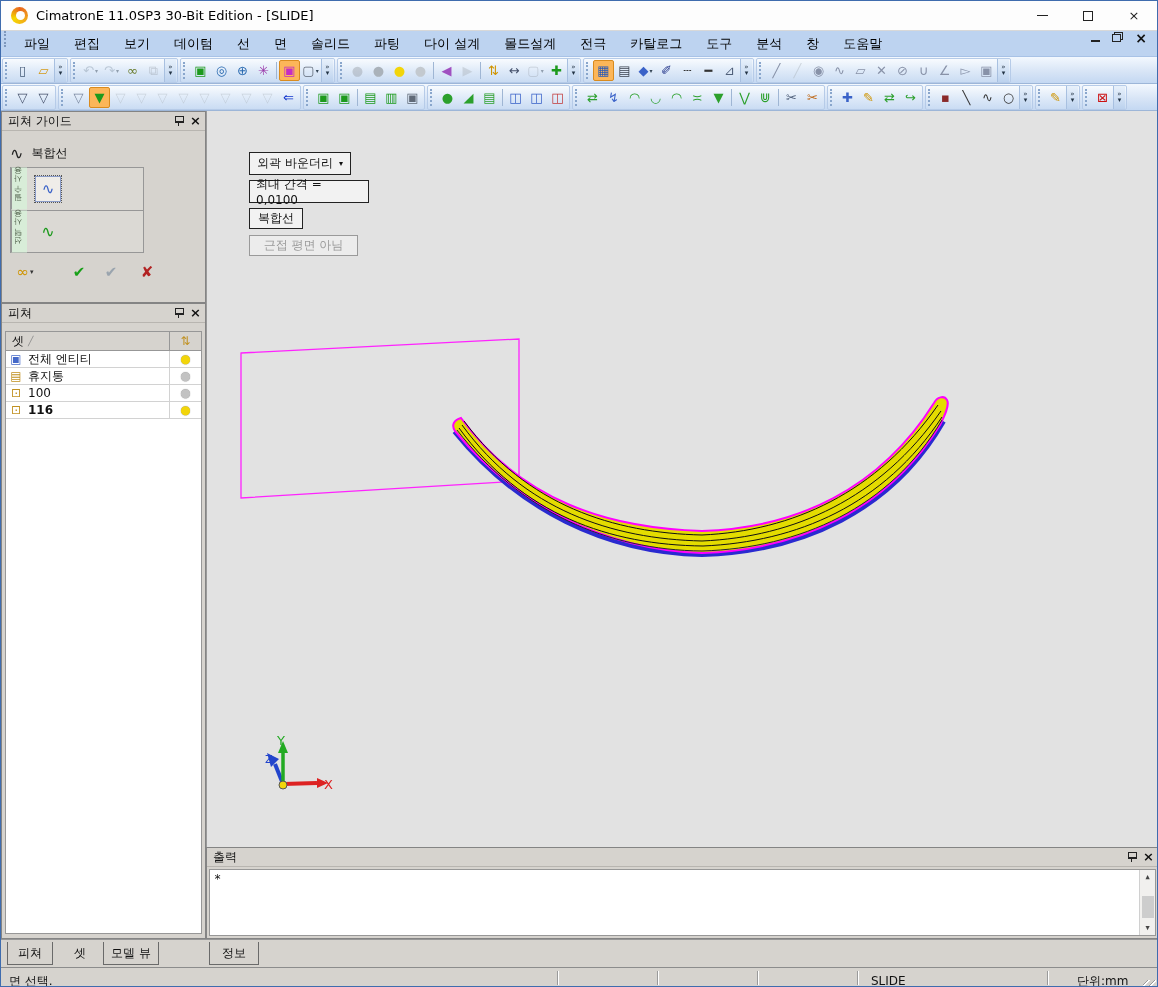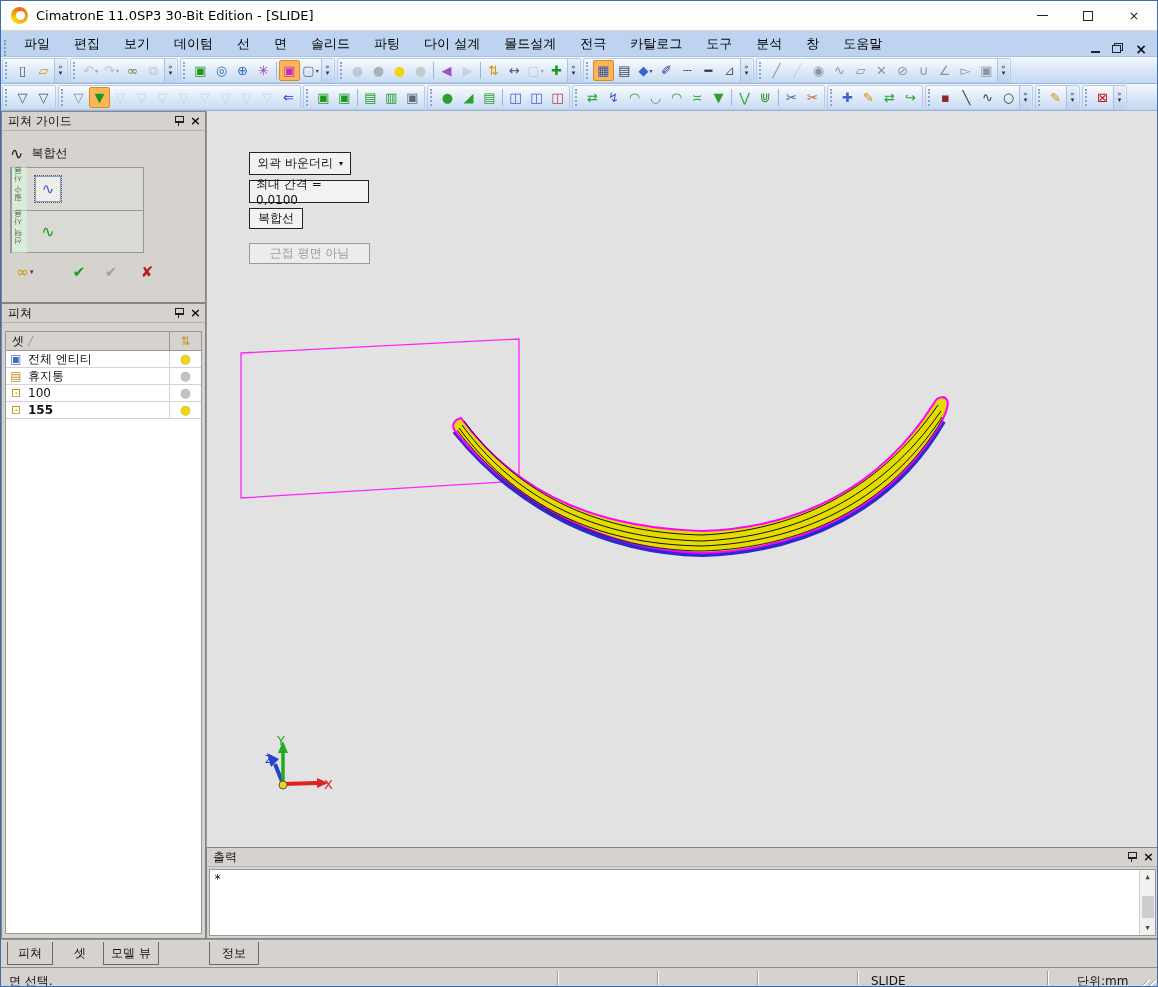--- a/index.html
+++ b/index.html
@@ -13,21 +13,21 @@
   .titlebar{position:absolute;left:0;top:0;width:100%;height:30px;background:#fdfdfd;border-bottom:1px solid #d8d8d8;display:flex;align-items:center}
   .app-logo{width:17px;height:17px;margin:0 8px 0 10px;border-radius:50%;
     background:conic-gradient(#e8641e,#f2a71b,#f5d800,#e8641e);position:relative}
   .app-logo::after{content:"";position:absolute;left:5px;top:4px;width:9px;height:9px;background:#fdfdfd;border-radius:50%;}
   .title-text{font-size:13px;color:#000}
   .win-controls{margin-left:auto;display:flex;height:100%}
   .win-btn{width:46px;height:100%;display:flex;align-items:center;justify-content:center;font-size:13px;color:#222}
   .ico-min{width:11px;height:1px;background:#222;display:inline-block}
   .ico-max{width:10px;height:10px;border:1px solid #222;display:inline-block}
   
-  .menubar{position:absolute;left:0;top:30px;width:100%;height:26px;background:#bdd3f0;display:flex;align-items:flex-end;border-bottom:1px solid #a8c2e6}
+  .menubar{position:absolute;left:0;top:30px;width:100%;height:26px;background:#bdd3f0;display:flex;align-items:flex-start;border-bottom:1px solid #a8c2e6}
   .mgrip{width:4px;height:16px;margin:0 4px 0 3px;border-left:2px dotted #7e98bd}
   .menu-item{padding:0 12px;font-size:13px;line-height:25px;color:#000;cursor:default}
   .doc-controls{margin-left:auto;display:flex;align-items:center;gap:12px;padding-right:10px}
   .doc-min{width:9px;height:2px;background:#222;display:inline-block;margin-top:8px}
   .ico-restore{width:11px;height:10px;position:relative;display:inline-block}
   .ico-restore::before{content:"";position:absolute;right:0;top:0;width:7px;height:6px;border:1px solid #222}
   .ico-restore::after{content:"";position:absolute;left:0;bottom:0;width:7px;height:6px;border:1px solid #222;background:#bdd3f0}
   .doc-close{font-size:14px;font-weight:bold;color:#111;line-height:12px}
   
   .toolbar{position:absolute;left:0;width:100%;height:27px;display:flex;align-items:center;
@@ -81,21 +81,21 @@
   .frow .ric{width:20px;text-align:center;font-size:12px}
   .frow .rlabel{flex:1;padding-left:2px;white-space:nowrap;overflow:hidden}
   .frow .bulbcol{width:32px;height:100%;display:flex;align-items:center;justify-content:center;border-left:1px solid #d2d2d2}
   .bulb{font-size:12px;text-shadow:0 0 1px #777}
   
   #canvas{position:absolute;left:205px;top:110px;width:953px;height:736px;background:#e2e2e2;border-left:1px solid #9a9a9a}
   .cbtn{position:absolute;background:#f2f2f2;border:1px solid #222;font-size:12px;color:#111;display:flex;align-items:center;justify-content:center;gap:6px;padding:0 6px}
   #cbtn1{left:42px;top:41px;width:102px;height:23px}
   #cbtn2{left:42px;top:69px;width:120px;height:23px}
   #cbtn3{left:42px;top:97px;width:54px;height:21px}
-  #cbtn4{left:42px;top:132px;width:121px;height:21px}
+  #cbtn4{left:42px;top:124px;width:109px;height:21px}
   .cbtn .dd{font-size:8px}
   #scene{position:absolute;left:0;top:0}
   
   #output-panel{position:absolute;left:205px;top:846px;width:953px;height:92px;background:#d6d3ce;border:1px solid #848484}
   .out-content{position:absolute;left:2px;top:21px;right:2px;bottom:2px;background:#fff;border:1px solid #979797;font-size:12px;padding:2px 4px;font-family:"DejaVu Sans Mono","Liberation Mono",monospace}
   .vscroll{position:absolute;right:0;top:0;bottom:0;width:16px;background:#f1f0ee;border-left:1px solid #d0d0d0;display:flex;flex-direction:column;align-items:center}
   .sarrow{height:14px;display:flex;align-items:center;justify-content:center;font-size:7px;color:#444;width:100%}
   .sthumb{width:12px;height:22px;background:#cdcdcd;margin-top:12px}
   .sarrow.down{margin-top:auto}
   
@@ -568,21 +568,21 @@
     </div>
     <div class="frow">
       <span class="ric" style="color:#c09020">⊡</span>
       <span class="rlabel">100</span>
       <span class="bulbcol">
           <span class="bulb" style="color:#c2c2c2">●</span>
         </span>
     </div>
     <div class="frow">
       <span class="ric" style="color:#c09020">⊡</span>
-      <span class="rlabel" style="font-weight:bold">155</span>
+      <span class="rlabel" style="font-weight:bold">116</span>
       <span class="bulbcol">
           <span class="bulb" style="color:#f2d50a">●</span>
         </span>
     </div>
   </div>
 </div>
 
 <div class="vdivider"></div>
 
 <div id="canvas">

